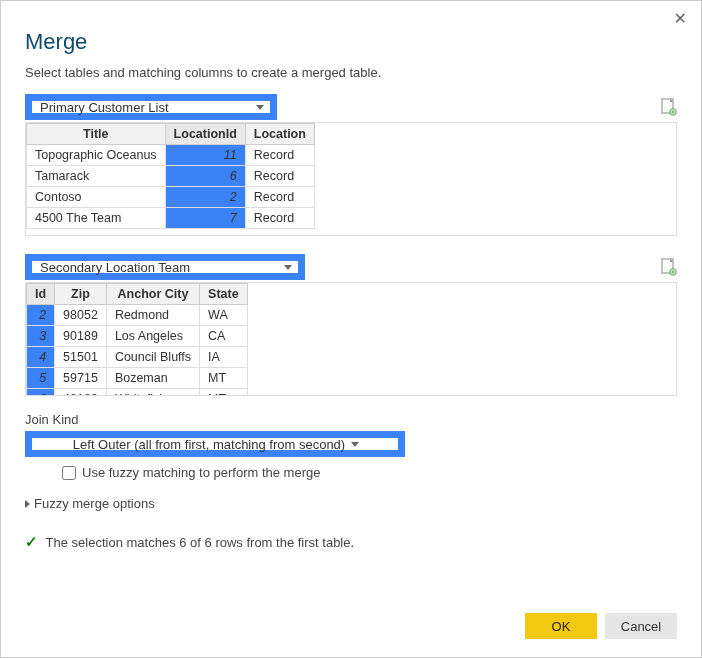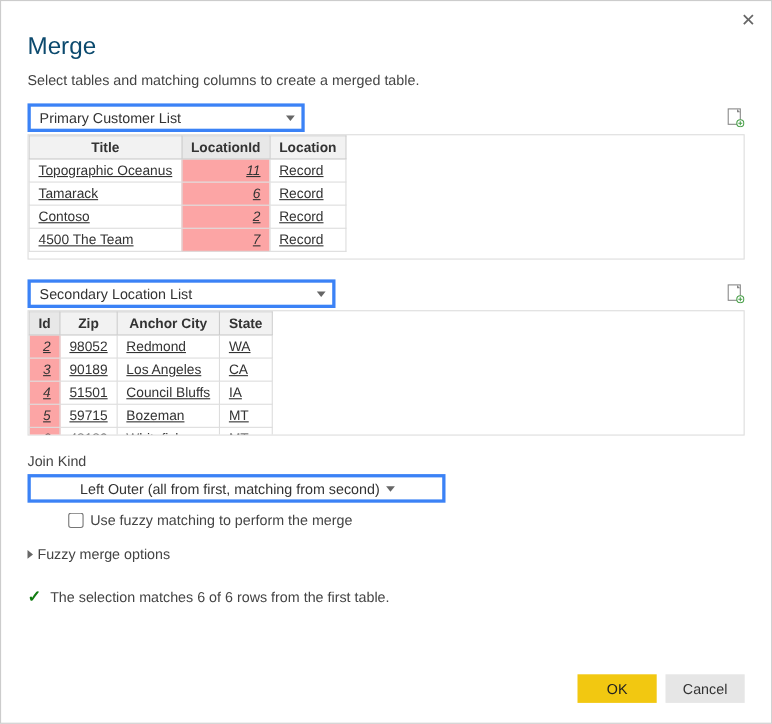--- a/index.html
+++ b/index.html
@@ -40,21 +40,21 @@
   .table-selector-row {
     display: flex;
     align-items: center;
     justify-content: space-between;
     margin-bottom: 2px;
   }
   .dropdown {
     display: flex;
     align-items: center;
     justify-content: space-between;
-    border: 3px solid #3b82f6;
+    border: 7px solid #3b82f6;
     background: #fff;
     height: 26px;
     padding: 0 6px 0 8px;
     font-size: 13px;
     color: #333;
     cursor: pointer;
   }
   .dropdown.small { width: 252px; }
   .dropdown.med   { width: 280px; }
   .dropdown.wide  { width: 380px; justify-content: center; }
@@ -82,24 +82,23 @@
     border: 1px solid #ccc;
     padding: 3px 8px;
     font-weight: 600;
     text-align: center;
     color: #333;
   }
   table.preview td {
     border: 1px solid #ddd;
     padding: 3px 8px;
     height: 20px;
-    text-decoration: underline;
   }
   .col-selected-hdr { background: #e8e8e8 !important; }
-  .col-selected { background: #fca5a5; font-style: italic; text-align: right; }
+  .col-selected { background: #3b82f6; font-style: italic; text-align: right; }
   .second-block { margin-top: 18px; }
   .section-label {
     font-size: 13px;
     color: #444;
     margin-top: 16px;
     margin-bottom: 4px;
   }
   .checkbox-row {
     display: flex;
     align-items: center;
@@ -220,21 +219,21 @@
           <td>4500 The Team</td>
           <td class="col-selected">7</td>
           <td>Record</td>
         </tr>
       </tbody>
     </table>
   </div>
 
   <div class="table-selector-row second-block">
     <div class="dropdown med">
-      <span>Secondary Location List</span>
+      <span>Secondary Location Team</span>
       <span class="caret"></span>
     </div>
     <div class="sheet-icon">
       <svg width="16" height="18" viewBox="0 0 16 18">
         <rect x="1" y="1" width="11" height="14" fill="none" stroke="#888" stroke-width="1"></rect>
         <path d="M9 1 L12 4 L9 4 Z" fill="#888"></path>
         <circle cx="12" cy="14" r="3.2" fill="#fff" stroke="#4aa04a" stroke-width="1"></circle>
         <path d="M12 12.2 L12 15.8 M10.2 14 L13.8 14" stroke="#4aa04a" stroke-width="1"></path>
       </svg>
     </div>

